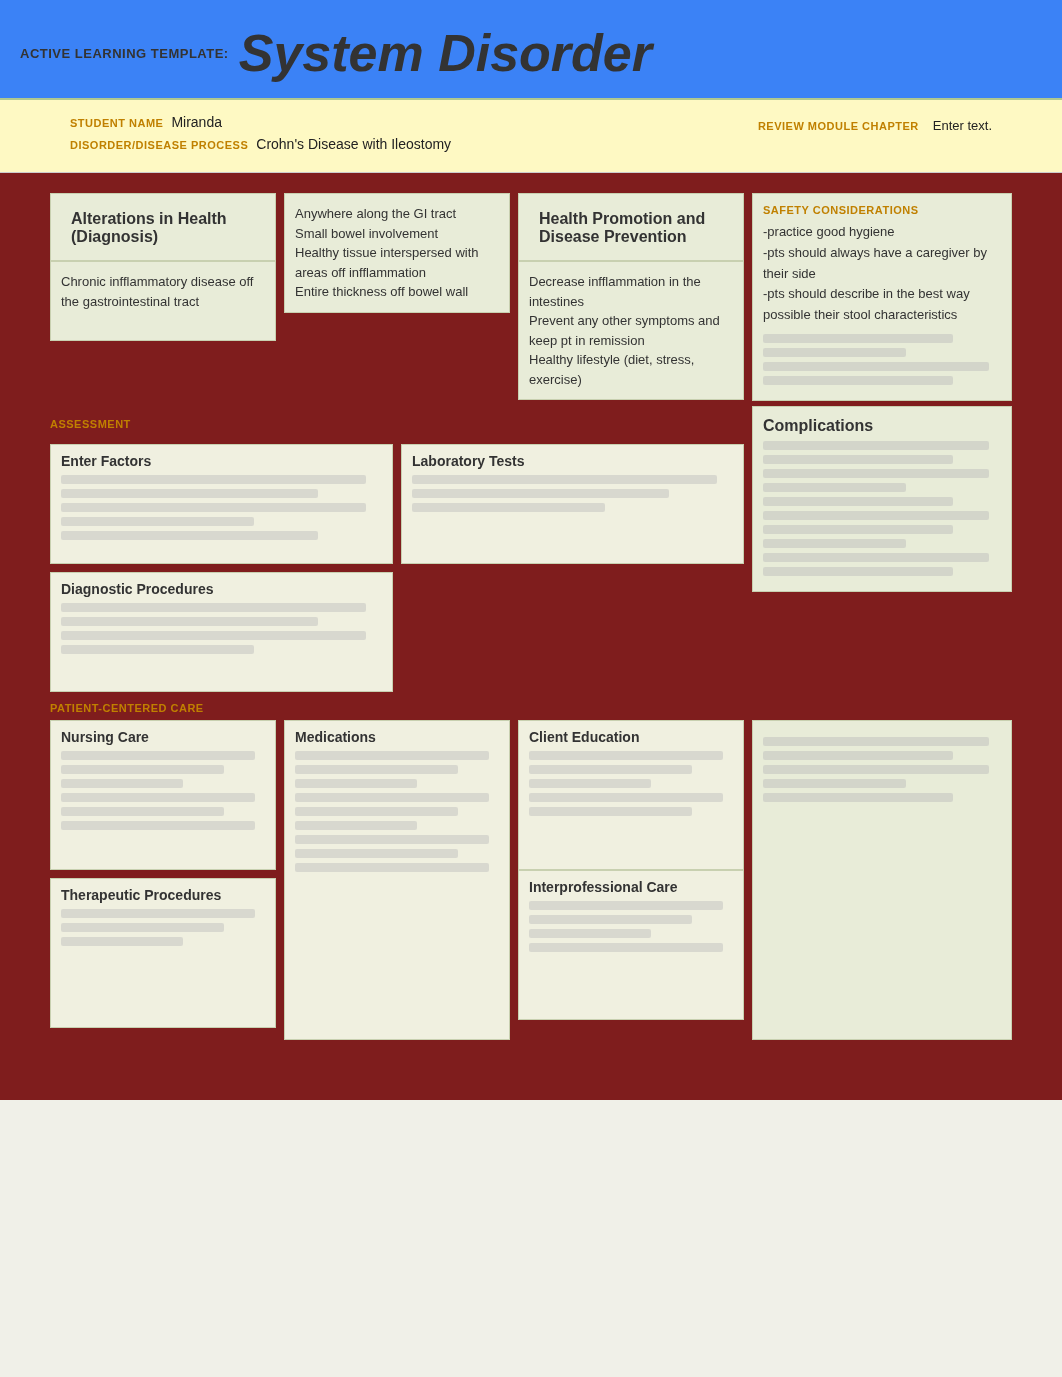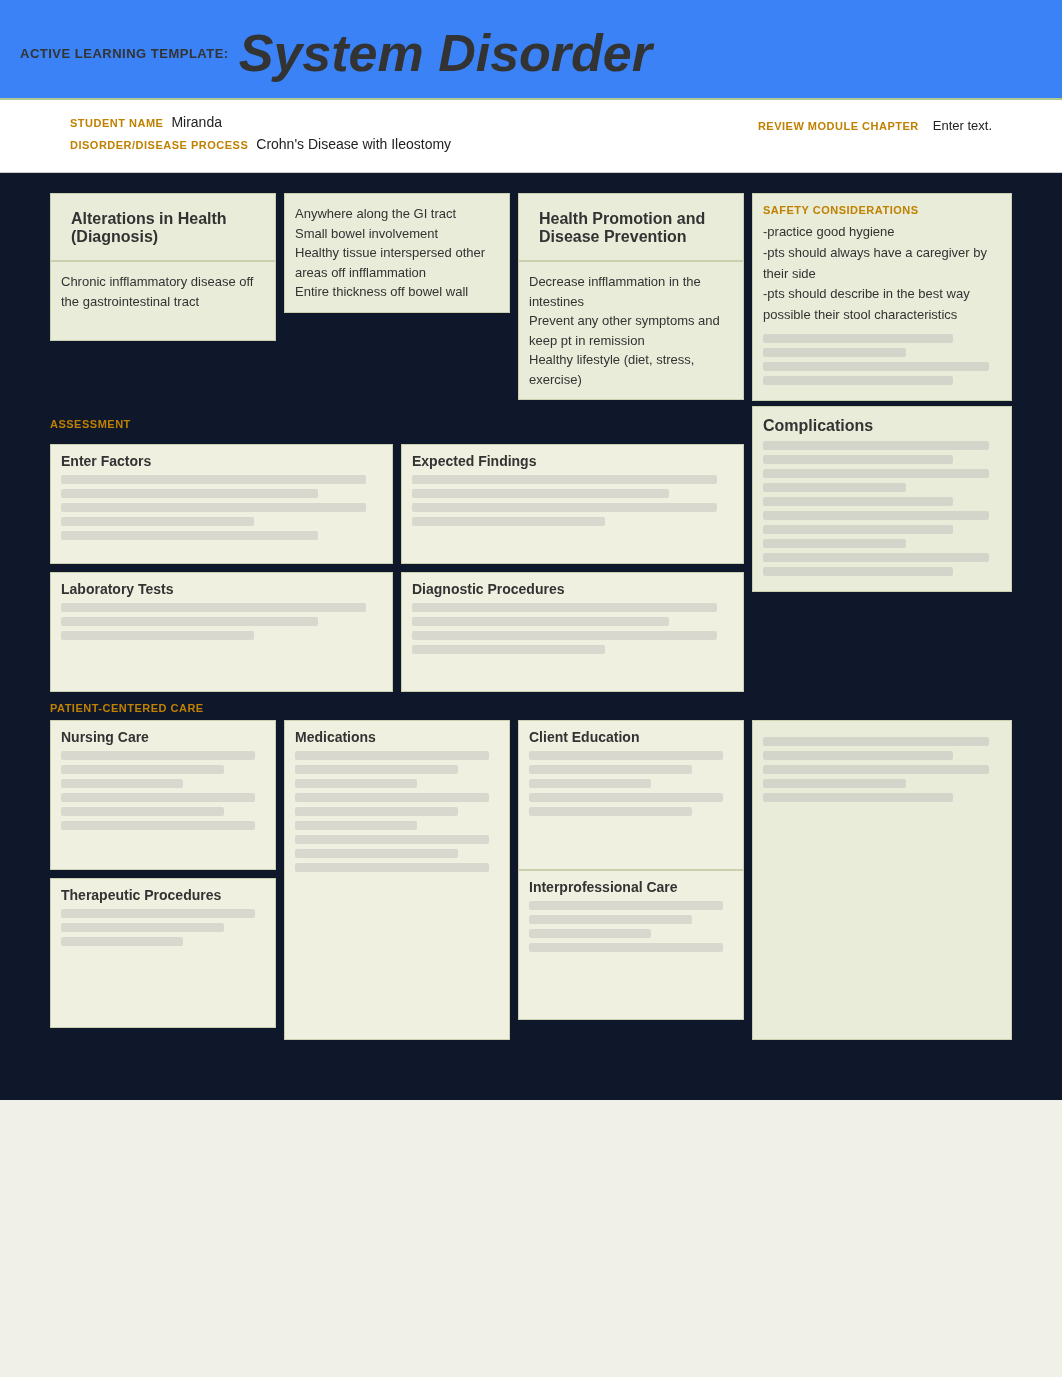--- a/index.html
+++ b/index.html
@@ -29,21 +29,21 @@
     }
     .header-title {
       font-size: 52px;
       font-style: italic;
       color: #333;
       font-weight: bold;
     }
 
     
     .info-bar {
-      background: #ffffff;
+      background: #fef9c3;
       padding: 14px 70px;
       border-bottom: 1px solid #ccc;
     }
     .info-row {
       display: flex;
       align-items: baseline;
       margin-bottom: 6px;
     }
     .info-label {
       font-size: 11px;
@@ -54,21 +54,21 @@
       text-transform: uppercase;
     }
     .info-value {
       font-size: 14px;
       color: #222;
     }
 
     
     .main {
       padding: 20px 50px;
-      background: #0f172a;
+      background: #7f1d1d;
     }
 
     .col-header {
       font-size: 16px;
       font-weight: bold;
       color: #333;
       padding: 8px 10px 6px 10px;
       border-bottom: none;
     }
 
@@ -243,21 +243,21 @@
           </div>
           <div class="section-box">
             <p>Chronic infflammatory disease off the gastrointestinal tract</p>
           </div>
         </div>
 
         <div class="col-wrapper">
           <div class="section-box">
             <p style="white-space: pre-line;">Anywhere along the GI tract
 Small bowel involvement
-Healthy tissue interspersed other areas off infflammation
+Healthy tissue interspersed with areas off infflammation
 Entire thickness off bowel wall</p>
           </div>
         </div>
 
         <div class="col-wrapper">
           <div class="col-header-area">
             <div class="col-header">Health Promotion and Disease Prevention</div>
           </div>
           <div class="section-box">
             <p style="white-space: pre-line;">Decrease infflammation in the intestines
@@ -275,29 +275,20 @@
           <div class="sub-box-header">Enter Factors</div>
           <div class="blurred-block">
             <div class="blurred-line long"></div>
             <div class="blurred-line medium"></div>
             <div class="blurred-line long"></div>
             <div class="blurred-line short"></div>
             <div class="blurred-line medium"></div>
           </div>
         </div>
 
-        <div class="sub-box">
-          <div class="sub-box-header">Expected Findings</div>
-          <div class="blurred-block">
-            <div class="blurred-line long"></div>
-            <div class="blurred-line medium"></div>
-            <div class="blurred-line long"></div>
-            <div class="blurred-line short"></div>
-          </div>
-        </div>
 
         <div class="sub-box">
           <div class="sub-box-header">Laboratory Tests</div>
           <div class="blurred-block">
             <div class="blurred-line long"></div>
             <div class="blurred-line medium"></div>
             <div class="blurred-line short"></div>
           </div>
         </div>
 

